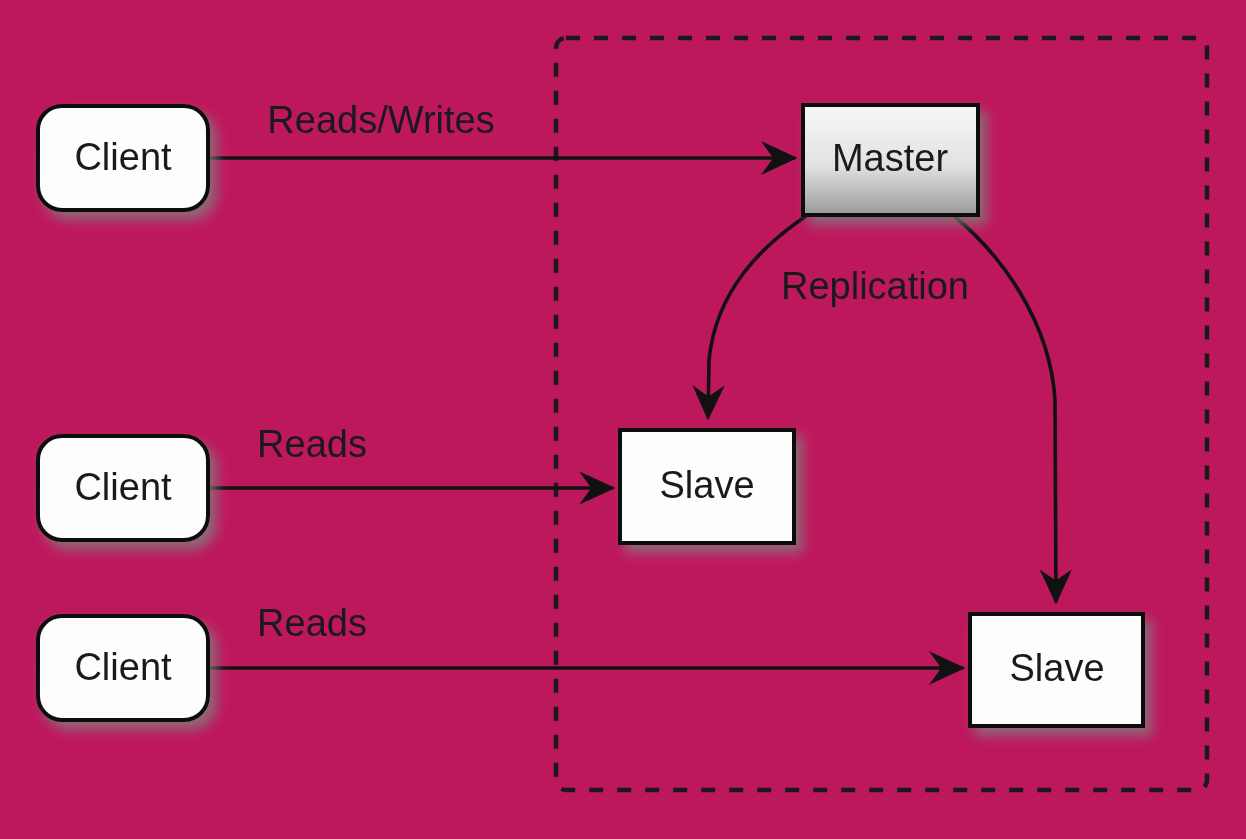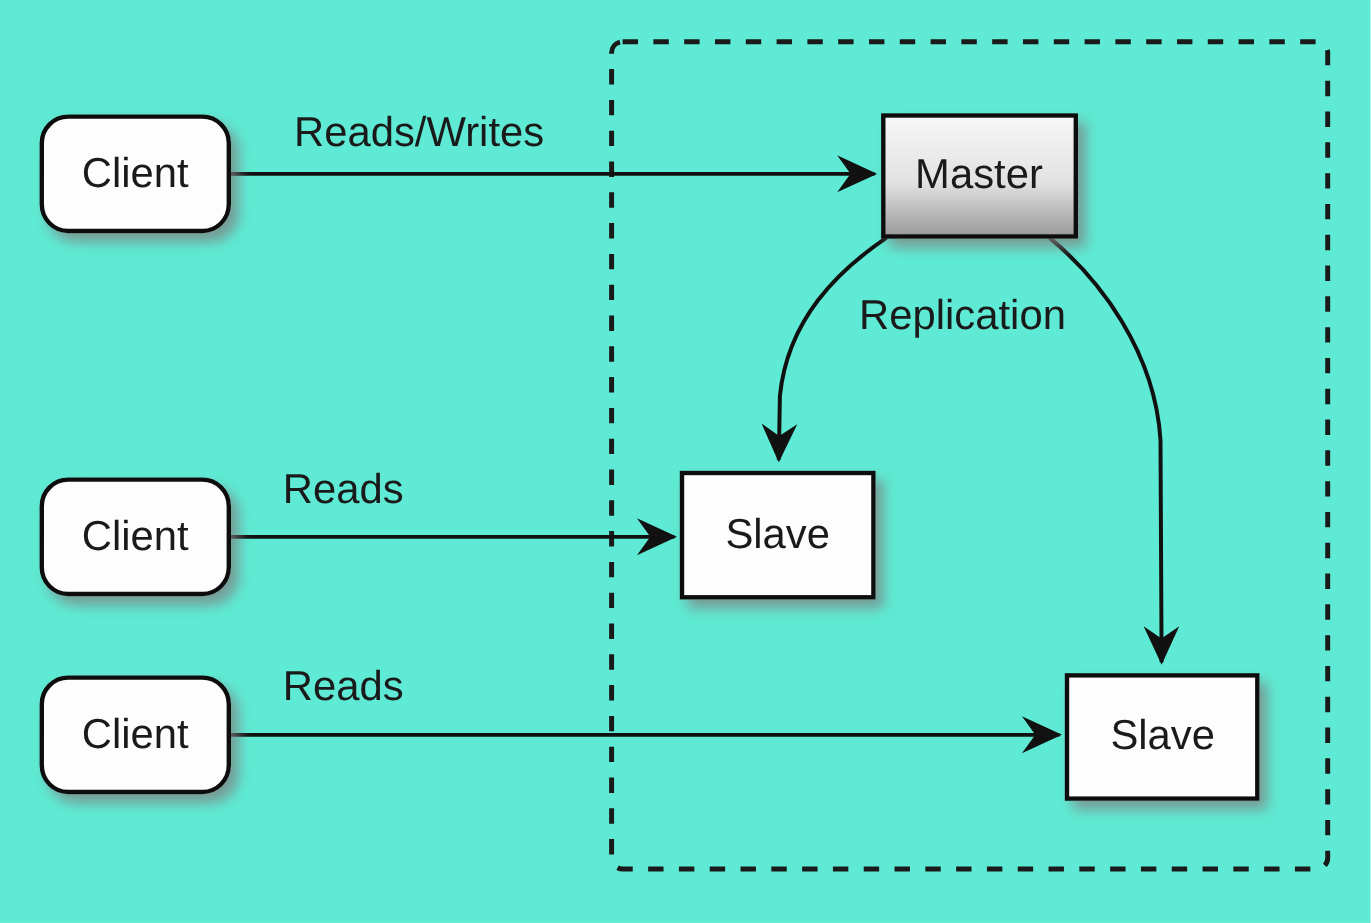--- a/index.html
+++ b/index.html
@@ -4,21 +4,21 @@
 <style>
   html, body {
     margin: 0;
     padding: 0;
     background: #ffffff;
   }
   #canvas {
     position: relative;
     width: 1246px;
     height: 839px;
-    background: #5eead4;
+    background: #be185d;
     overflow: hidden;
     font-family: "Liberation Sans", sans-serif;
   }
   #diagram-svg {
     position: absolute;
     left: 0;
     top: 0;
     width: 1246px;
     height: 839px;
   }

